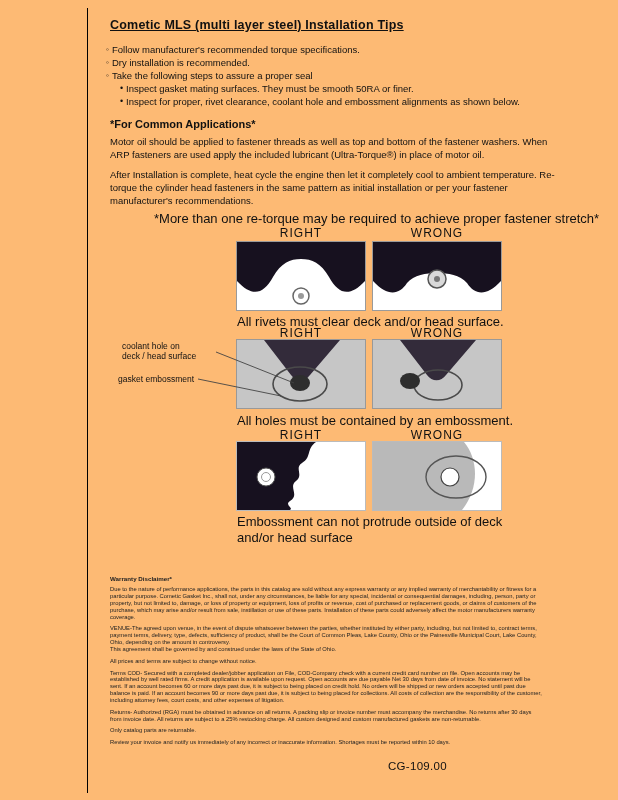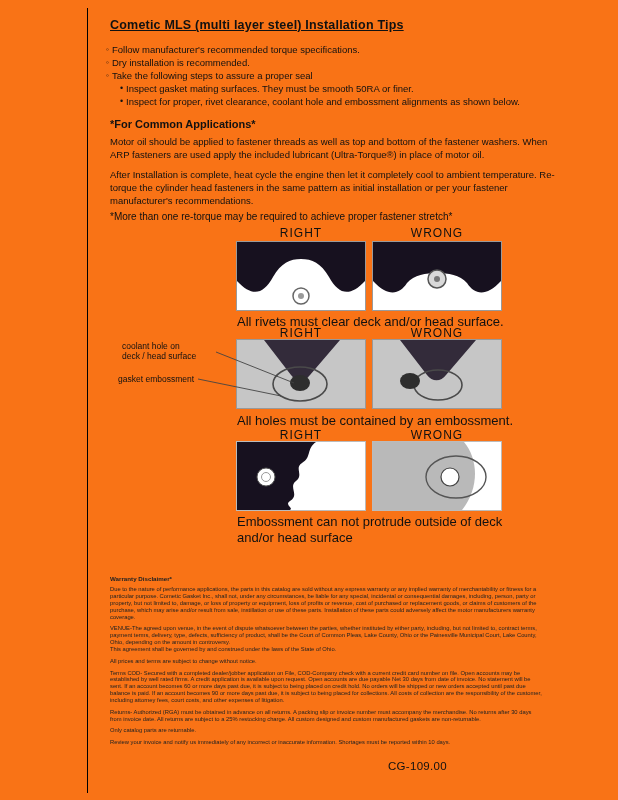--- a/index.html
+++ b/index.html
@@ -1,29 +1,29 @@
 <!DOCTYPE html>
 <html><head>
 <meta charset="utf-8">
 <style>
   html,body{margin:0;padding:0;background:#e8e8e8;}
   .page{
-    position:relative;width:618px;height:800px;background:#f97316;
+    position:relative;width:618px;height:800px;background:#fdba74;
     font-family:"Liberation Sans", sans-serif;color:#111;overflow:hidden;
   }
   .abs{position:absolute;}
   .title{font-size:12.5px;font-weight:bold;text-decoration:underline;letter-spacing:.2px;}
   .body-text{font-size:9.5px;line-height:1.35;}
   .list{font-size:9.5px;line-height:13px;}
   .list-row{display:flex;}
   .bullet{width:9px;flex:0 0 9px;text-align:center;font-size:8px;line-height:13px;}
   .sub{margin-left:14px;}
   .sub .bullet{font-size:9px;}
   .sec-head{font-size:11px;font-weight:bold;}
-  .note{font-size:10px;}
+  .note{font-size:13px;margin-left:44px;}
   .fig-label{font-size:12px;letter-spacing:1px;text-align:center;width:130px;}
   .fig-caption{font-size:13px;line-height:1.25;}
   .preline{white-space:pre-line;}
   .callout{font-size:8.5px;line-height:1.2;}
   .disclaimer{font-size:5.8px;line-height:1.18;width:432px;color:#222;}
   .disclaimer p{margin:0 0 5px 0;}
   .disclaimer p.tight{margin-bottom:0;}
   .disc-head{font-size:6.2px;font-weight:bold;margin:0 0 4px 0;}
   .footer{font-size:11.5px;letter-spacing:.3px;}
   .vline{width:1px;background:#000;}

